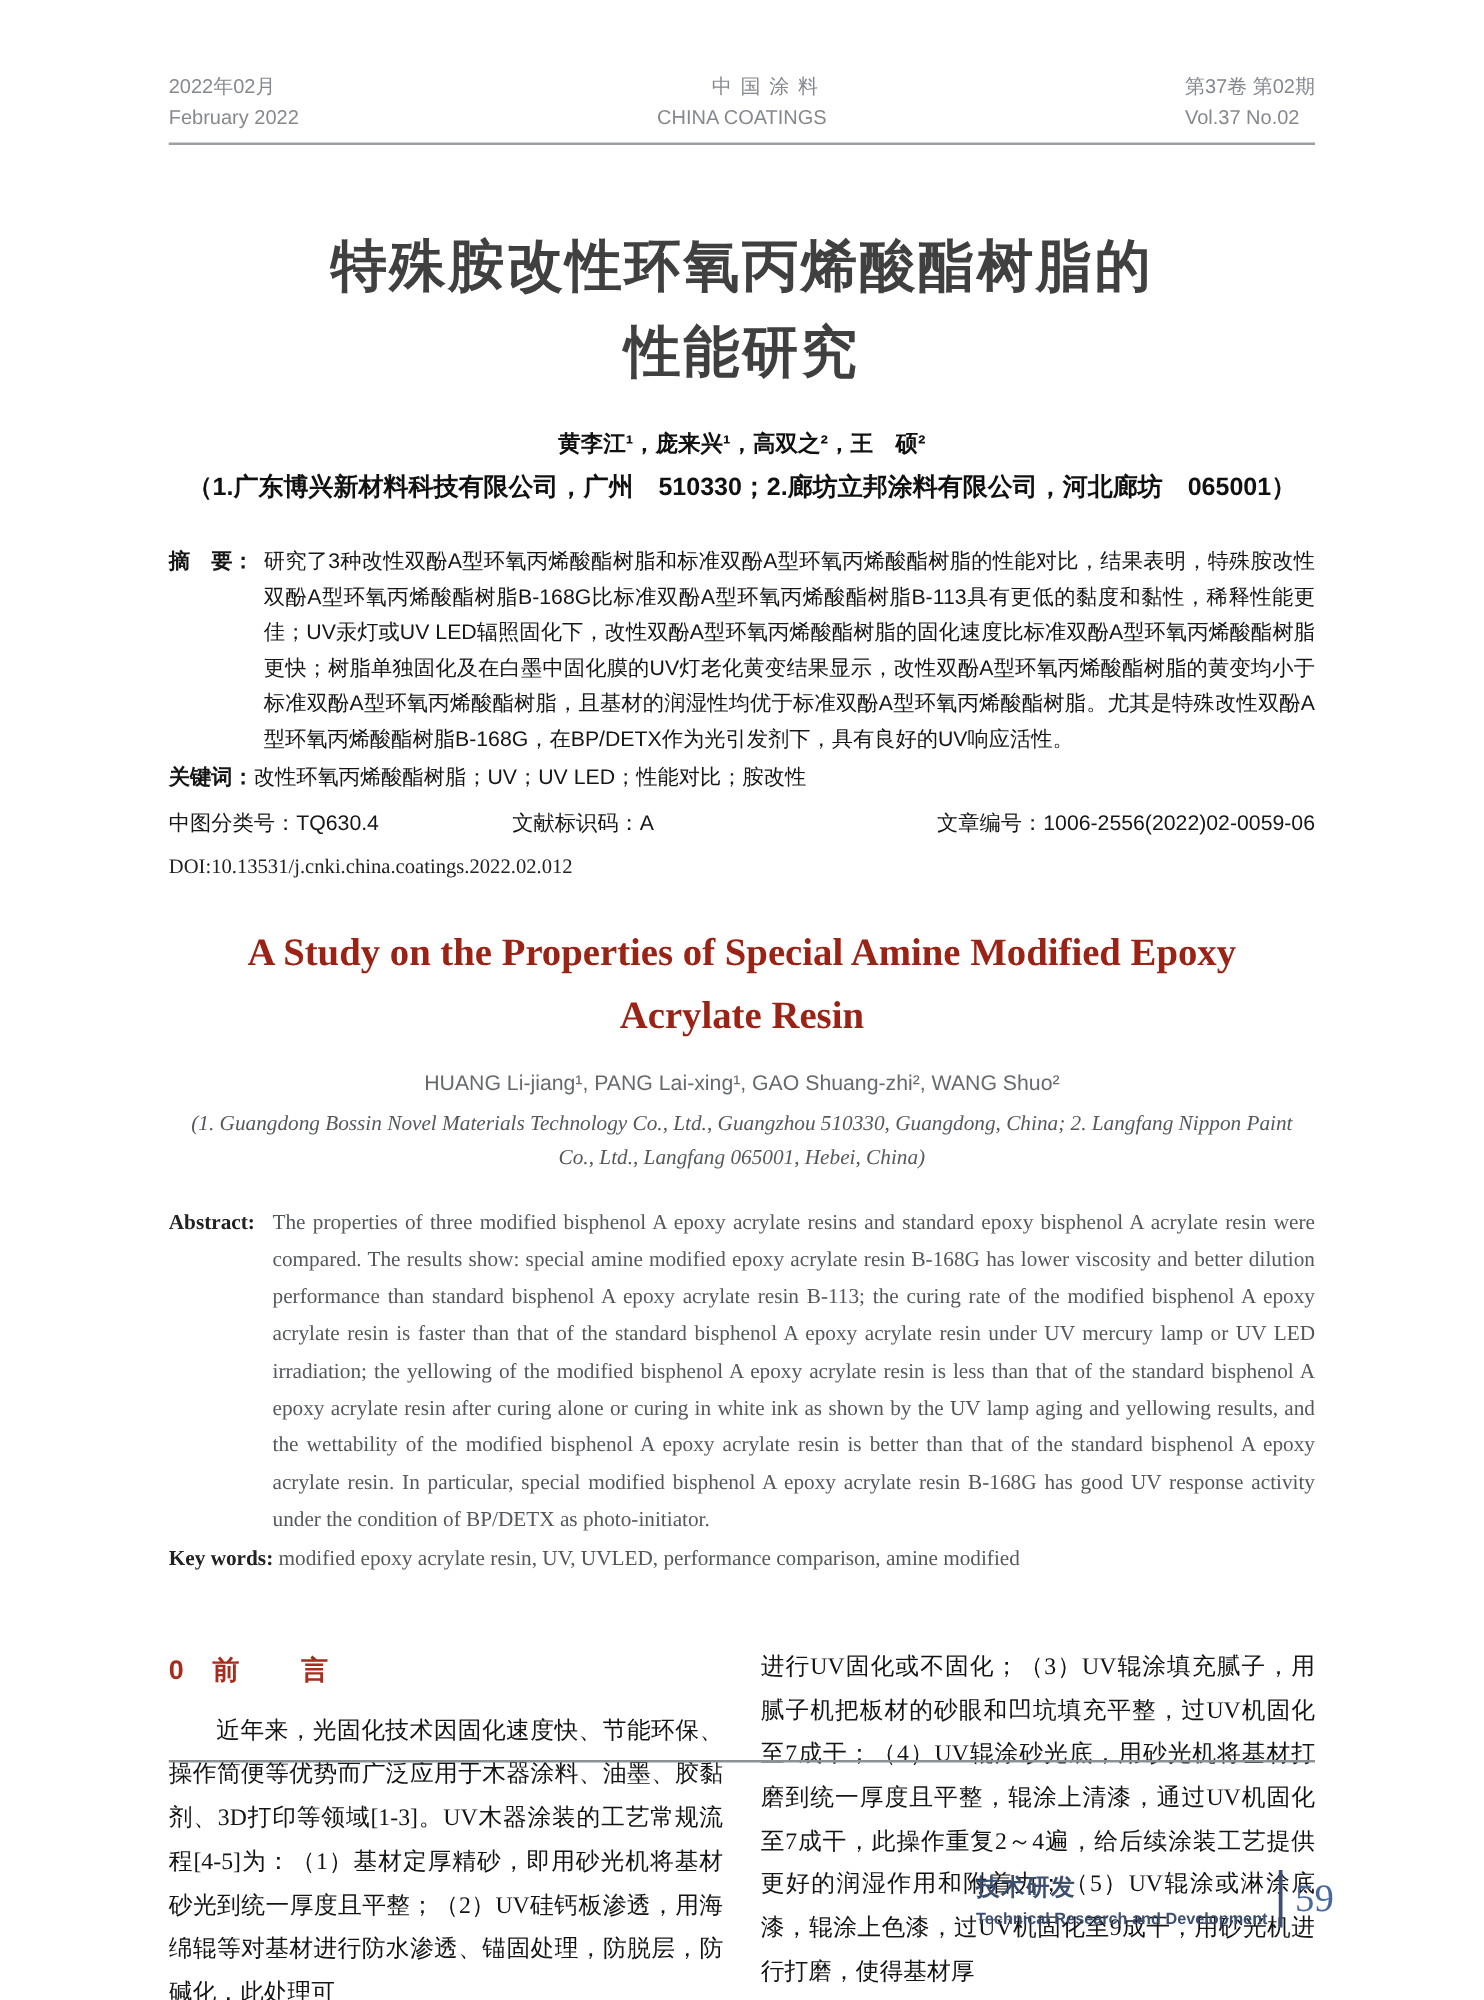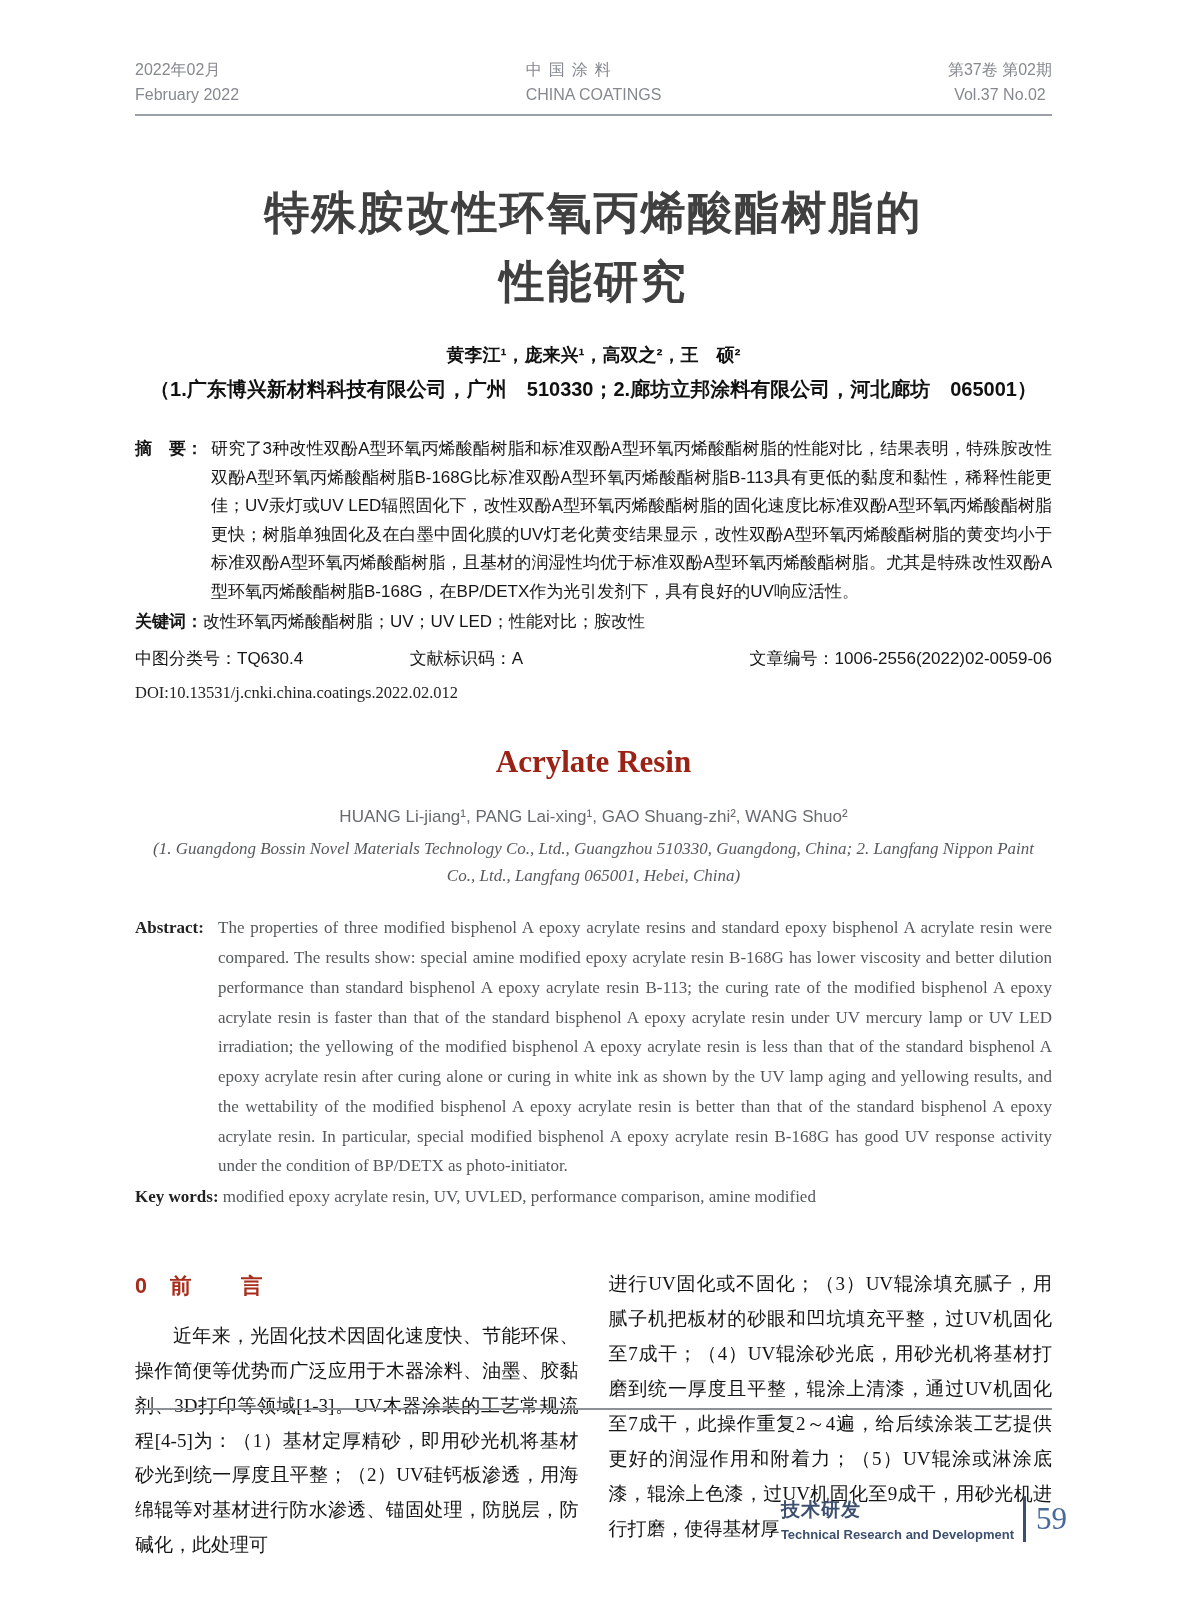--- a/index.html
+++ b/index.html
@@ -7,22 +7,22 @@
     width: 1187px; height: 1600px;
     font-family: "Liberation Sans", sans-serif;
     color: #1b1b1b;
     overflow: hidden;
     position: relative;
   }
   .page { padding: 58px 135px 0 135px; box-sizing: border-box; width: 1187px; height: 1218px; position: relative; }
 
   
   .hdr { display: flex; justify-content: space-between; align-items: flex-end; color: #85898f; font-size: 16px; line-height: 1.55; }
-  .hdr .c { text-align: left; }
-  .hdr .r { text-align: center; }
+  .hdr .c { text-align: right; }
+  .hdr .r { text-align: left; }
   .hdr .jz { letter-spacing: 7px; }
   .hdr-rule { border: none; border-top: 2px solid #9aa0a5; margin: 6px 0 0 0; }
 
   
   .title-zh { text-align: center; color: #404040; font-weight: bold; font-size: 45px; line-height: 1.55; margin-top: 62px; letter-spacing: 2px; }
   .authors-zh { text-align: center; font-weight: bold; font-size: 18px; margin-top: 26px; color: #111; }
   .affil-zh { text-align: center; font-weight: bold; font-size: 20px; margin-top: 9px; color: #111; }
 
   
   .abs-zh { display: flex; margin-top: 32px; font-size: 17px; line-height: 1.68; color: #161616; }
@@ -106,20 +106,21 @@
   </div>
 
   <div class="meta-row">
     <span class="m1">中图分类号：TQ630.4</span>
     <span class="m2">文献标识码：A</span>
     <span class="m3">文章编号：1006-2556(2022)02-0059-06</span>
   </div>
   <div class="doi">DOI:10.13531/j.cnki.china.coatings.2022.02.012</div>
 
   <div class="title-en">
+    <div>A Study on the Properties of Special Amine Modified Epoxy</div>
     <div>Acrylate Resin</div>
   </div>
   <div class="authors-en">HUANG Li-jiang¹, PANG Lai-xing¹, GAO Shuang-zhi², WANG Shuo²</div>
   <div class="affil-en">
     <div>(1. Guangdong Bossin Novel Materials Technology Co., Ltd., Guangzhou 510330, Guangdong, China; 2. Langfang Nippon Paint</div>
     <div>Co., Ltd., Langfang 065001, Hebei, China)</div>
   </div>
 
   <div class="abs-en">
     <div class="lbl">Abstract:</div>

